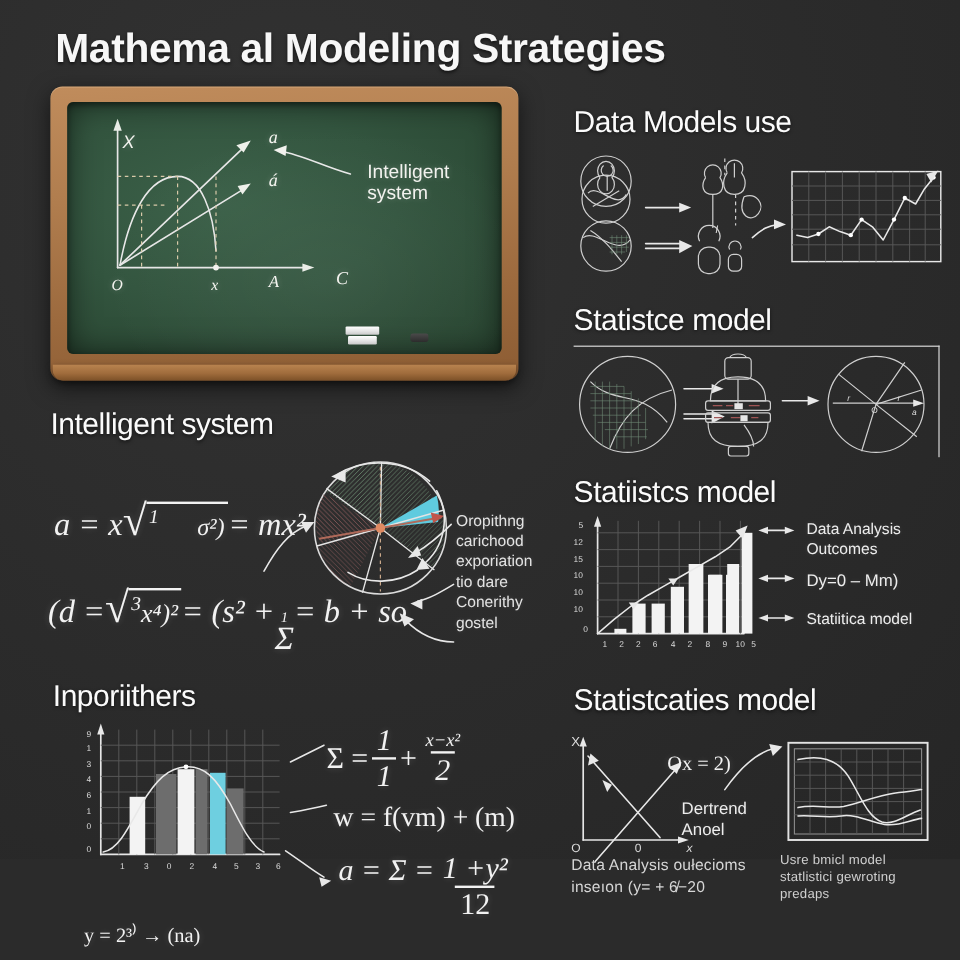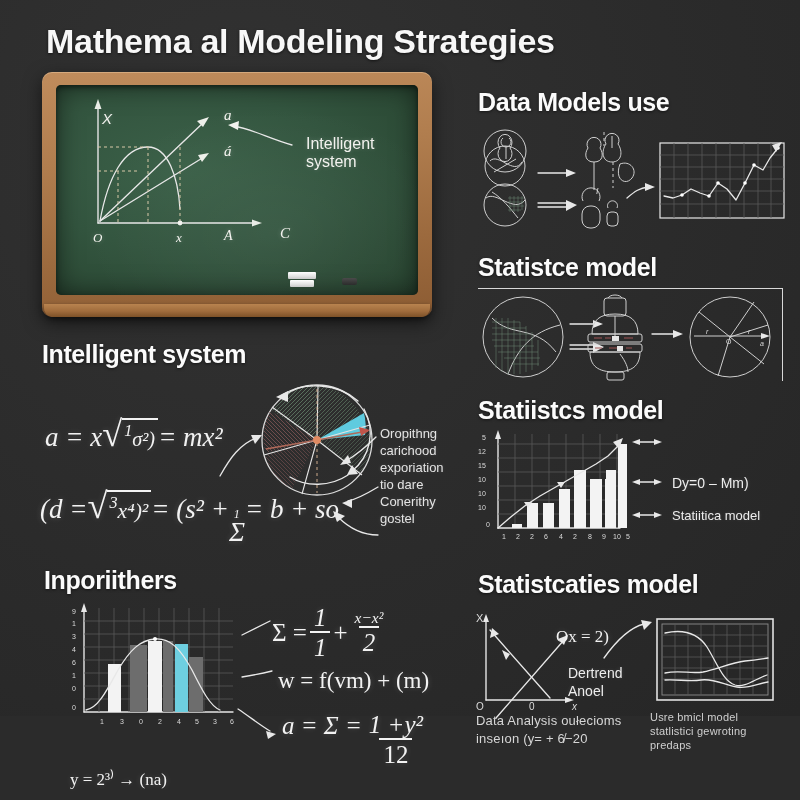--- a/index.html
+++ b/index.html
@@ -20,21 +20,21 @@
   .main-title {
     position: absolute; left: 46px; top: 22px;
     font-size: 34px; font-weight: 700; color: #f7f7f7;
     letter-spacing: -0.3px;
     text-shadow: 0 1px 3px rgba(0,0,0,.6);
   }
 
   
   .sec-title {
     position: absolute;
-    font-size: 25px; font-weight: 700; color: #fbfbfb;
+    font-size: 25px; font-weight: 400; color: #fbfbfb;
     letter-spacing: -0.4px;
     text-shadow: 0 1px 3px rgba(0,0,0,.55);
     white-space: nowrap;
   }
 
   
   .board-wrap {
     position: absolute; left: 42px; top: 72px;
     width: 390px; height: 245px;
   }
@@ -369,20 +369,23 @@
         <polygon class="arr" points="4,50 12,47 12,53"></polygon>
         <polygon class="arr" points="34,50 26,47 26,53"></polygon>
       </g>
     <g>
         <path class="stroke" d="M8,83 L30,83"></path>
         <polygon class="arr" points="4,83 12,80 12,86"></polygon>
         <polygon class="arr" points="34,83 26,80 26,86"></polygon>
       </g>
   </svg>
 
+  <div class="chalk" style="left:672px; top:432px; font-size:13px; line-height:17px; width:125px;">
+    <span>Data Analysis Outcomes</span>
+  </div>
   <div class="chalk" style="left:672px; top:475px; font-size:14px;">Dy=0 – Mm)</div>
   <div class="chalk" style="left:672px; top:508px; font-size:13px;">Statiitica model</div>
 
   <div class="sec-title" style="left:478px; top:570px;">Statistcaties model</div>
 
   <svg width="130" height="110" viewBox="0 0 130 110" style="position:absolute; left:468px; top:610px;">
     <path class="axis" d="M18,8 L18,90"></path>
     <polygon class="arr" points="18,4 15,12 21,12"></polygon>
     <path class="axis" d="M18,90 L100,90"></path>
     <polygon class="arr" points="106,90 97,87 97,93"></polygon>
@@ -429,21 +432,21 @@
     <div>Usre bmicl model</div>
     <div>statlistici gewroting</div>
     <div>predaps</div>
   </div>
 
   <div class="sec-title" style="left:42px; top:340px;">Intelligent system</div>
 
   <div class="math" style="left:45px; top:418px; font-size:27px;">
     <span>a = x</span><span class="rad">
         <span class="sign">√</span>
-        <span class="body"><sup>1</sup><span style="font-size:.75em;">σ²)</span></span>
+        <span class="body"><sup>1</sup><span style="font-size:.75em;margin-left:32px;">σ²)</span></span>
       </span><span>= mx²</span>
   </div>
 
   <div class="math" style="left:40px; top:490px; font-size:27px;">
     <span>(d =</span><span class="rad">
         <span class="sign">√</span>
         <span class="body"><sup>3</sup><span style="font-size:.8em;">x⁴)²</span></span>
       </span><span>= (s² +</span><span style="display:inline-flex;flex-direction:column;align-items:center;line-height:.9;"><sup style="font-size:.45em;">1</sup>Σ</span><span>= b + so</span>
   </div>
 

